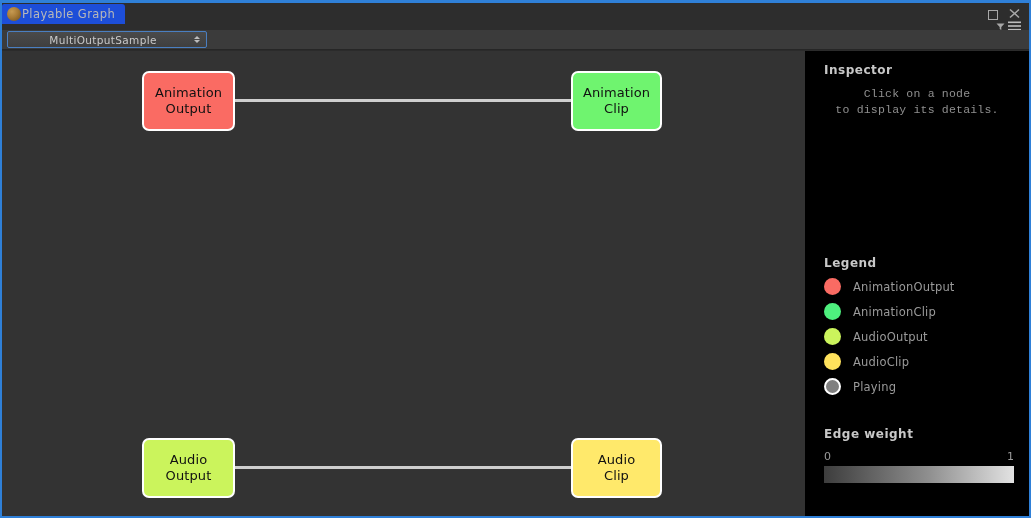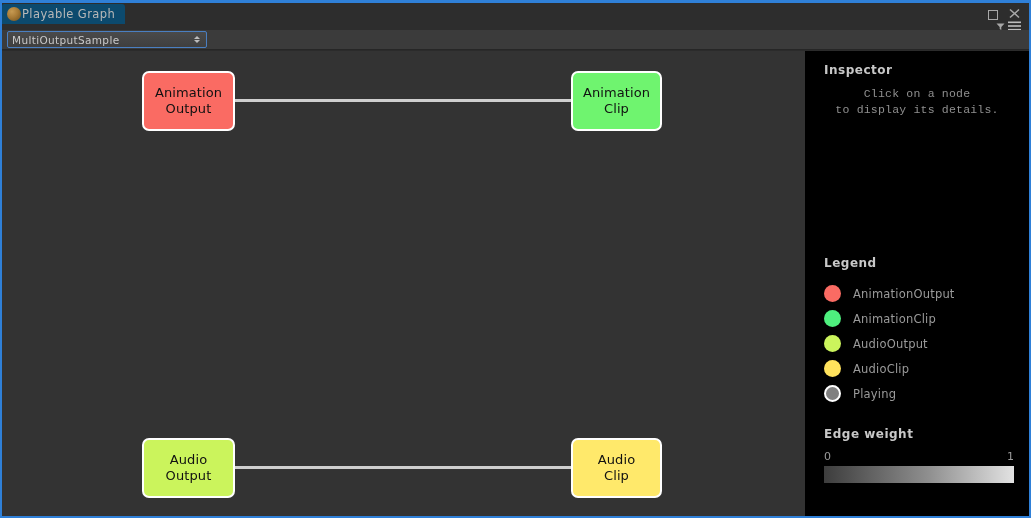--- a/index.html
+++ b/index.html
@@ -29,21 +29,21 @@
     width: 1027px;
     height: 27px;
     background: #2d2d2d;
   }
 
   #tab {
     position: absolute;
     left: 0; top: 1px;
     height: 20px;
     padding: 0 10px 0 20px;
-    background: #0c4a6e;
+    background: #1d4ed8;
     border-top-left-radius: 2px;
     border-top-right-radius: 3px;
     display: flex;
     align-items: center;
     color: #b8b8b8;
     font-size: 11.5px;
     letter-spacing: 0.4px;
     white-space: nowrap;
   }
 
@@ -86,20 +86,21 @@
   #filter-icon svg, #hamburger-icon svg { display: block; }
 
   
   #toolbar {
     position: absolute;
     left: 0; top: 27px;
     width: 1027px;
     height: 20px;
     background: #3b3b3b;
     border-bottom: 1px solid #262626;
+    text-align: center;
   }
 
   #graph-selector {
     position: absolute;
     left: 5px; top: 1px;
     width: 200px;
     height: 17px;
     background: linear-gradient(#4a4a4a, #3f3f3f);
     border: 1px solid #4a7fc1;
     border-radius: 2px;
@@ -197,21 +198,21 @@
     padding: 0 14px;
     font-family: Liberation Mono, monospace;
   }
 
   #legend-section {
     position: absolute;
     left: 19px;
     top: 205px;
     width: 200px;
   }
-  #legend-list { margin-top: 11px; }
+  #legend-list { margin-top: 4px; }
   .legend-row {
     display: flex;
     align-items: center;
     height: 25px;
     cursor: default;
   }
   .legend-swatch {
     width: 17px;
     height: 17px;
     border-radius: 50%;

